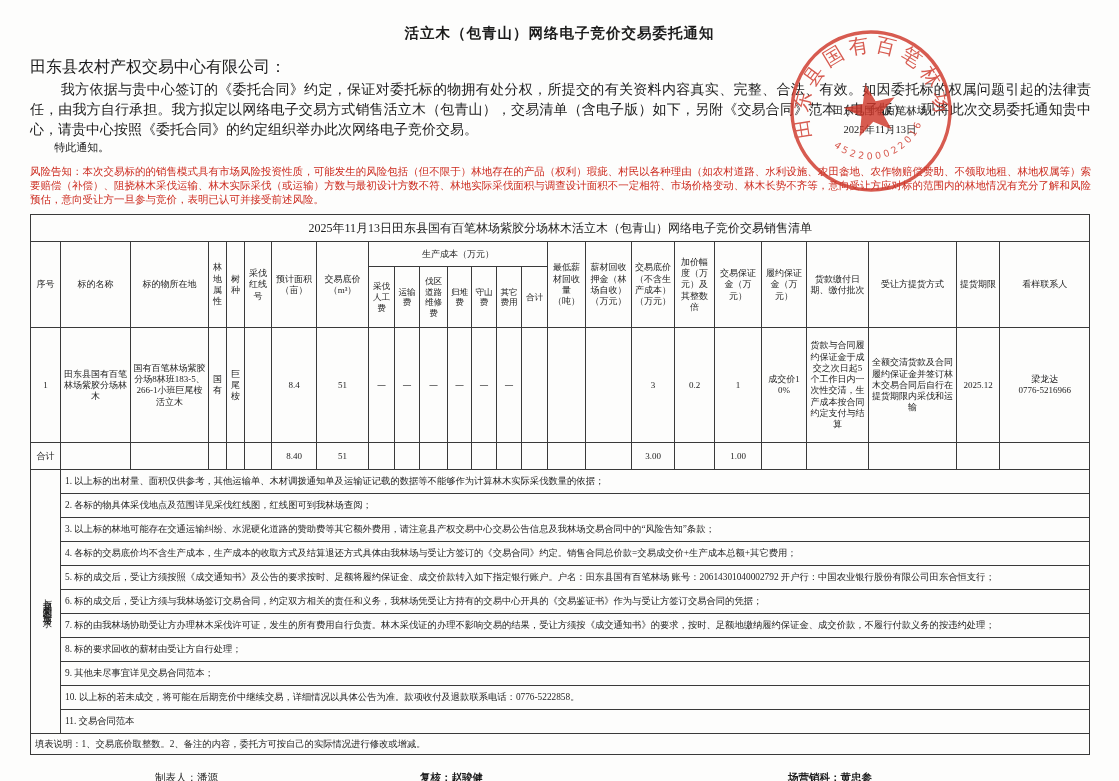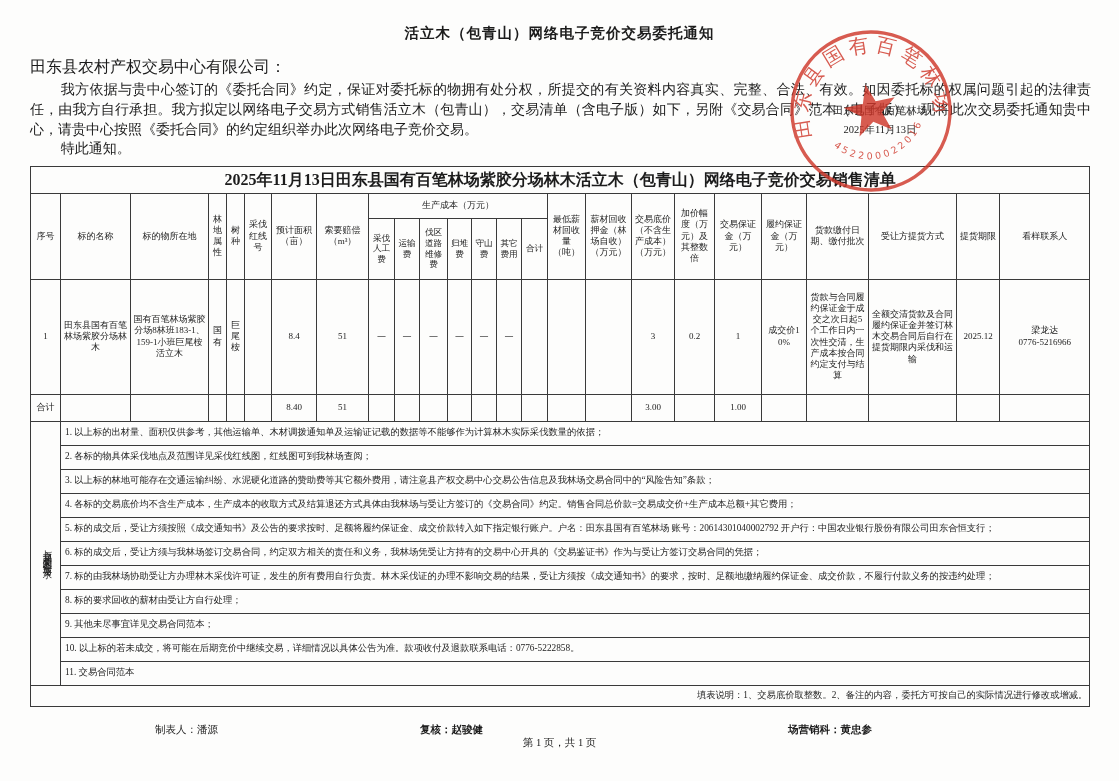--- a/index.html
+++ b/index.html
@@ -23,21 +23,21 @@
     margin:14px 30px 0 30px;
   }
   .body-par{
     font-size:14px;
     margin:2px 28px 0 30px;
     line-height:1.42;
     text-indent:2.2em;
     text-align:justify;
   }
   .body-par2{
-    font-size:14px;
+    font-size:11px;
     margin:0 30px;
     text-indent:2.2em;
     font-family:Liberation Mono, monospace;
   }
   .sign-block{
     position:absolute;
     left:795px;top:102px;
     width:170px;
     text-align:center;
     font-size:10.5px;
@@ -69,27 +69,27 @@
   table.sale th, table.sale td{
     border:1px solid #3a3a3a;
     padding:1px 2px;
     text-align:center;
     vertical-align:middle;
     font-weight:normal;
     overflow:hidden;
     word-break:break-all;
     line-height:1.25;
   }
-  tr.t-title td{height:24px;font-weight:bold;font-size:16px;}
+  tr.t-title td{height:24px;font-weight:normal;font-size:12px;}
   tr.t-headA th{height:22px;margin-top:8px;}
   tr.t-headB th{height:58px;font-size:8.6px;}
   tr.t-data td{height:112px;}
   tr.t-total td{height:24px;}
   tr.t-note td{height:21px;text-align:left;padding-left:4px;font-size:9.3px;}
-  tr.t-fill td{height:18px;text-align:right;padding-left:4px;font-size:9.3px;}
+  tr.t-fill td{height:18px;text-align:left;padding-left:4px;font-size:9.3px;}
   td.cell-left{text-align:left;padding:1px 3px;}
   td.vlabel{
     font-size:9.5px;
     letter-spacing:2px;
     line-height:1.5;
     padding:2px 1px;
   }
   .vtext{writing-mode:vertical-rl;text-orientation:upright;margin:0 auto;}
   .dash{font-family:"DejaVu Sans",sans-serif;}
   .footer-row{
@@ -137,20 +137,21 @@
       </defs>
       <text font-size="20" fill="#cf382b" letter-spacing="5" font-family="Liberation Serif, serif">
         <textPath href="#arcTop" startOffset="14">田东县国有百笔林场</textPath>
       </text>
       <text font-size="9.5" fill="#cf382b" letter-spacing="3" font-family="DejaVu Sans, sans-serif">
         <textPath href="#arcBot" startOffset="16">452200022016</textPath>
       </text>
     </svg>
   </div>
 
+  <div class="risk">风险告知：本次交易标的的销售模式具有市场风险投资性质，可能发生的风险包括（但不限于）林地存在的产品（权利）瑕疵、村民以各种理由（如农村道路、水利设施、农田畲地、农作物赔偿赞助、不领取地租、林地权属等）索要赔偿（补偿）、阻挠林木采伐运输、林木实际采伐（或运输）方数与最初设计方数不符、林地实际采伐面积与调查设计面积不一定相符、市场价格变动、林木长势不齐等，意向受让方应对标的范围内的林地情况有充分了解和风险预估，意向受让方一旦参与竞价，表明已认可并接受前述风险。</div>
 
   <table class="sale">
     <colgroup>
       <col style="width:30px">
         <col style="width:70px">
         <col style="width:78px">
         <col style="width:18px">
       <col style="width:18px">
         <col style="width:27px">
         <col style="width:45px">
@@ -180,21 +181,21 @@
     </tr>
 
     <tr class="t-headA">
       <th rowspan="2">序号</th>
       <th rowspan="2">标的名称</th>
       <th rowspan="2">标的物所在地</th>
       <th rowspan="2">林地属性</th>
       <th rowspan="2">树种</th>
       <th rowspan="2">采伐红线号</th>
       <th rowspan="2">预计面积（亩）</th>
-      <th rowspan="2">索要赔偿（m³）</th>
+      <th rowspan="2">交易底价（m³）</th>
       <th colspan="7">生产成本（万元）</th>
       <th rowspan="2">最低薪材回收量（吨）</th>
       <th rowspan="2">薪材回收押金（林场自收）（万元）</th>
       <th rowspan="2">交易底价（不含生产成本）（万元）</th>
       <th rowspan="2">加价幅度（万元）及其整数倍</th>
       <th rowspan="2">交易保证金（万元）</th>
       <th rowspan="2">履约保证金（万元）</th>
       <th rowspan="2">货款缴付日期、缴付批次</th>
       <th rowspan="2">受让方提货方式</th>
       <th rowspan="2">提货期限</th>
@@ -206,21 +207,21 @@
       <th>伐区道路维修费</th>
       <th>归堆费</th>
       <th>守山费</th>
       <th>其它费用</th>
       <th>合计</th>
     </tr>
 
     <tr class="t-data">
       <td>1</td>
       <td class="cell-left">田东县国有百笔林场紫胶分场林木</td>
-      <td class="cell-left">国有百笔林场紫胶分场8林班183-1、159-1小班巨尾桉活立木</td>
+      <td class="cell-left">国有百笔林场紫胶分场8林班183-5、266-1小班巨尾桉活立木</td>
       <td>国有</td>
       <td>巨尾桉</td>
       <td></td>
       <td>8.4</td>
       <td>51</td>
       <td class="dash">—</td>
       <td class="dash">—</td>
       <td class="dash">—</td>
       <td class="dash">—</td>
       <td class="dash">—</td>

